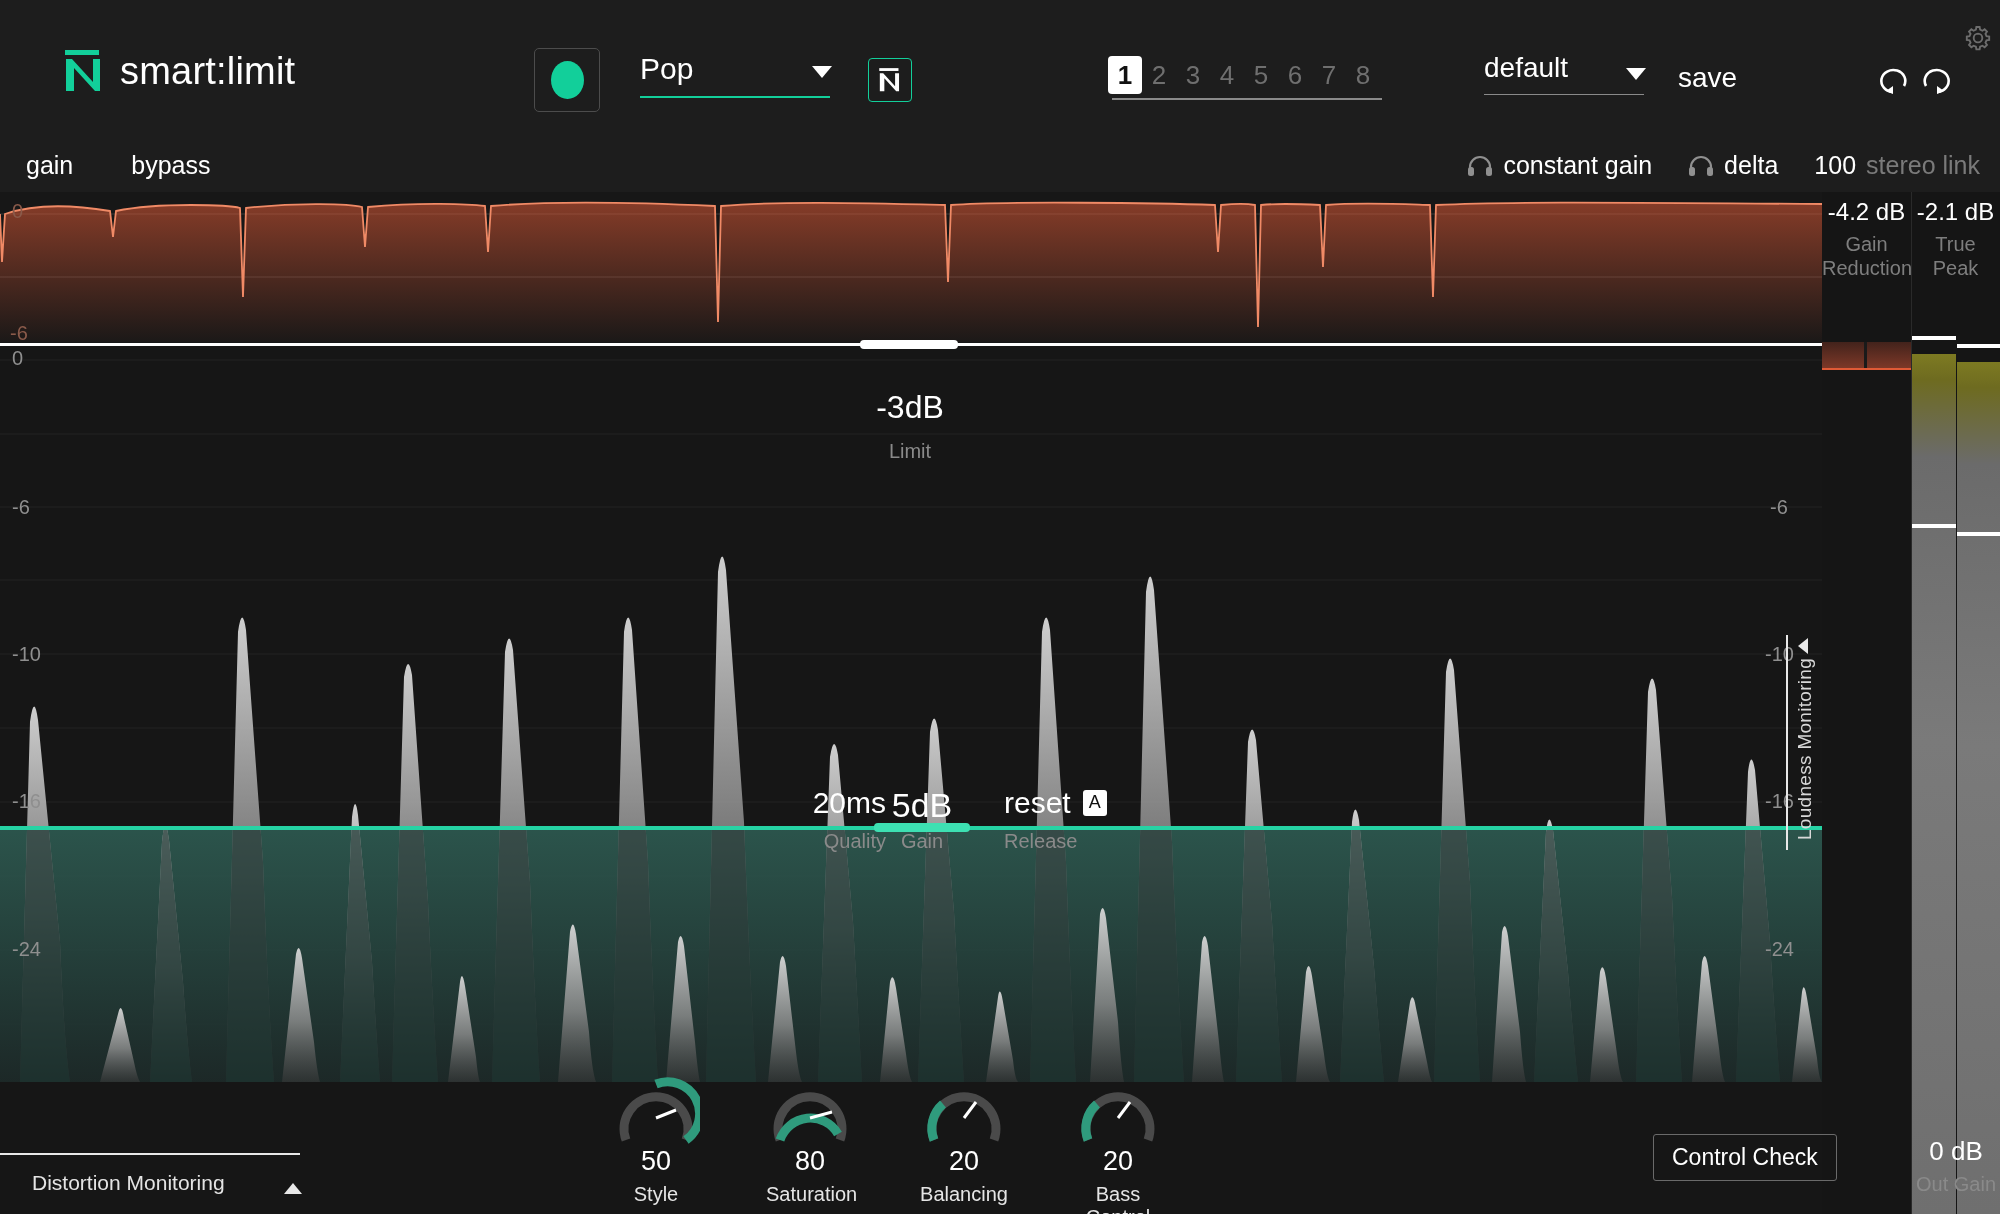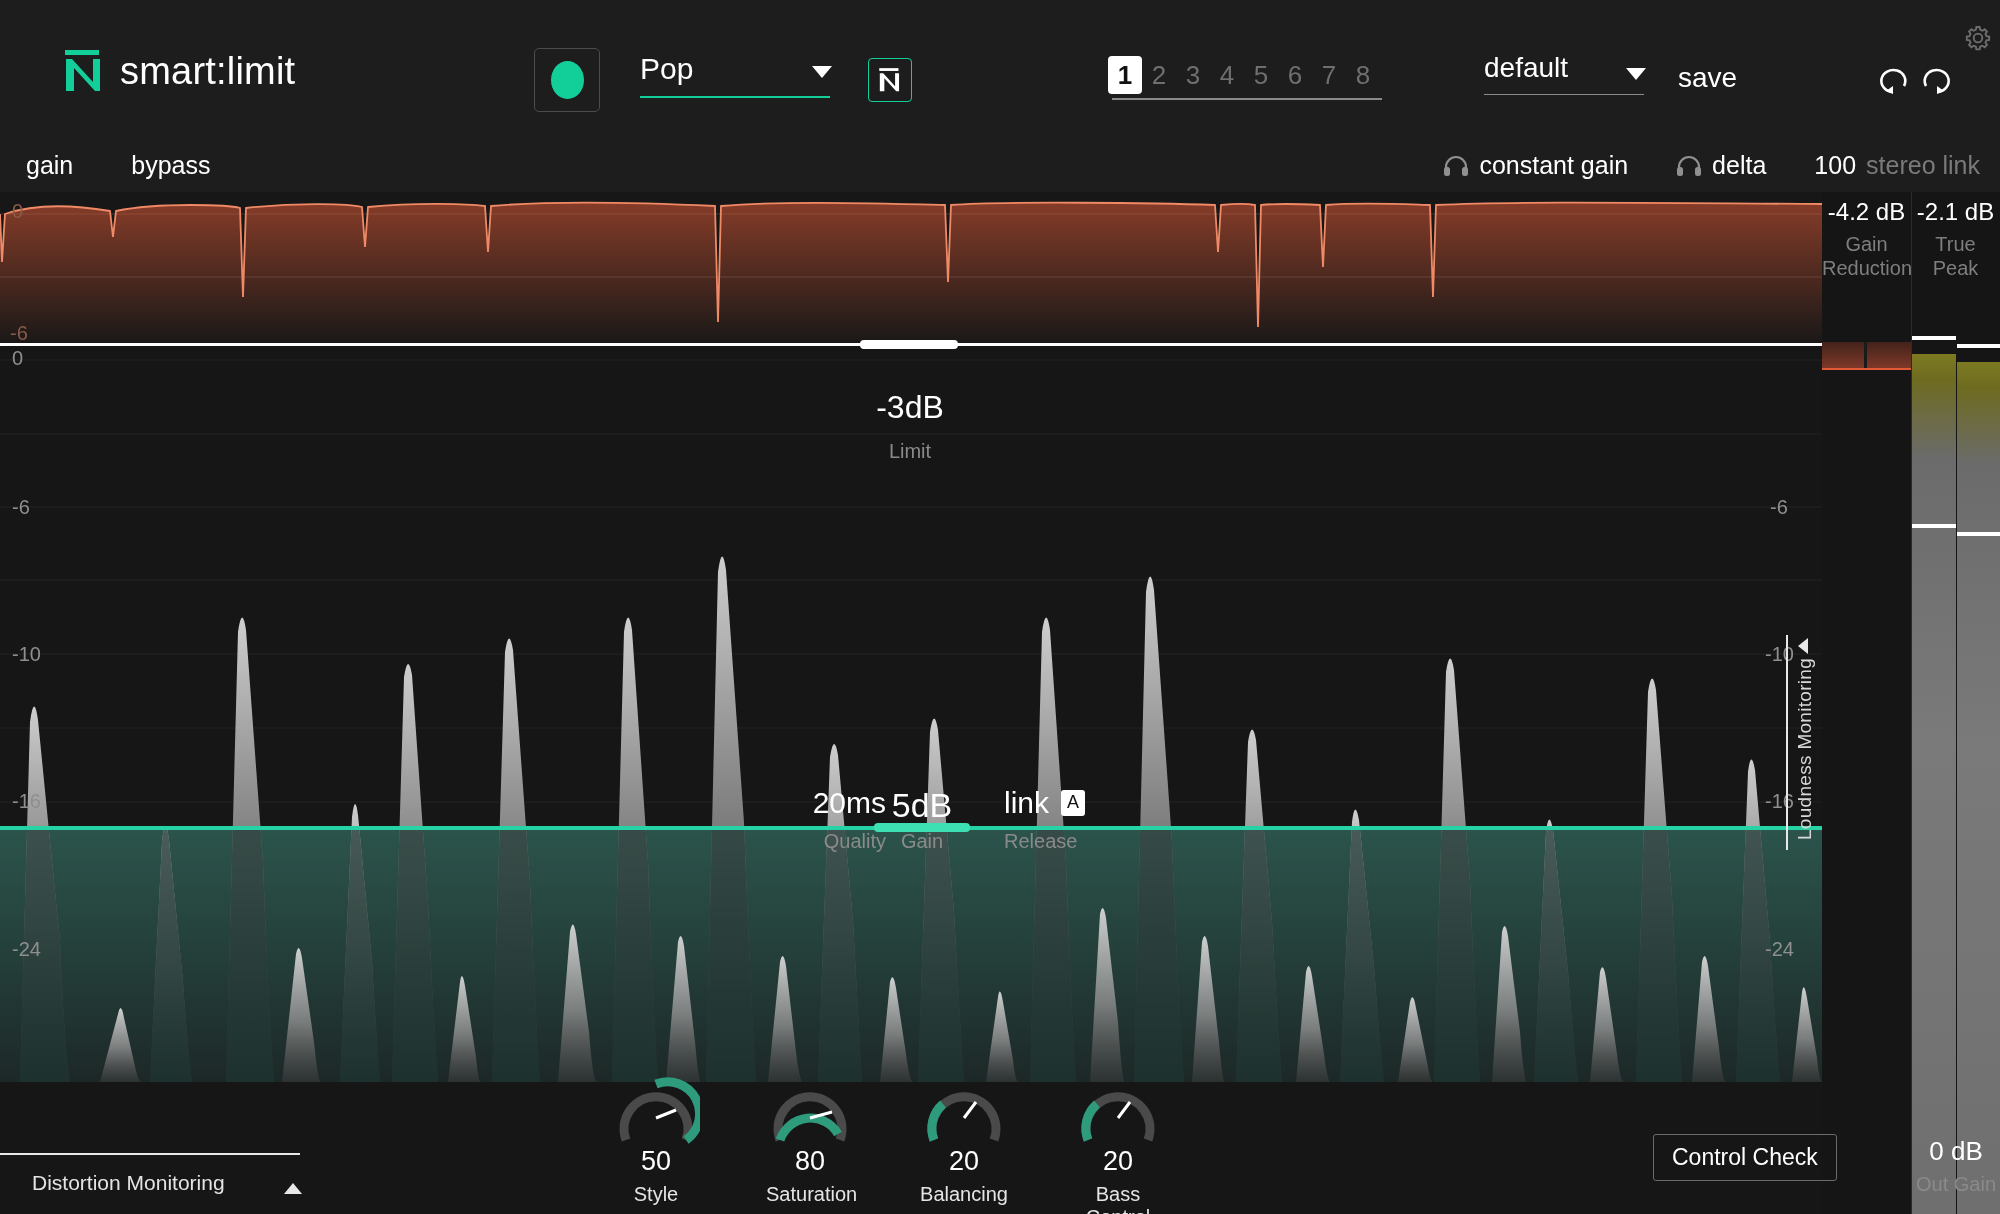--- a/index.html
+++ b/index.html
@@ -101,21 +101,21 @@
 
   
   .toolbar {
     position: absolute; left: 0; top: 140px; width: 2000px; height: 52px;
     background: #1d1d1d;
   }
   .tb-left { position: absolute; left: 26px; top: 11px; display: flex; gap: 58px; }
   .tb-left .item { font-size: 25px; color: #fff; }
   .tb-right {
     position: absolute; right: 20px; top: 11px;
-    display: flex; align-items: center; gap: 12px;
+    display: flex; align-items: center; gap: 0px;
   }
   .tb-right .grp { display: flex; align-items: center; gap: 10px; margin-left: 36px; }
   .tb-right .lbl { font-size: 25px; color: #fff; }
   .tb-right .lbl.dim { color: #7a7a7a; }
 
   
   .gr-graph {
     position: absolute; left: 0; top: 192px; width: 1822px; height: 150px;
     background: #171717; overflow: hidden;
   }
@@ -506,21 +506,21 @@
     <span class="param-val">20ms</span>
   </div>
   <div class="param-cap" style="left:766px;width:120px;text-align:right;">Quality</div>
 
   <div class="param-row" style="left:862px;width:120px;text-align:center;">
     <span class="param-val big">5dB</span>
   </div>
   <div class="param-cap" style="left:862px;width:120px;text-align:center;">Gain</div>
 
   <div class="param-row" style="left:1004px;width:140px;text-align:left;">
-    <span class="param-val">link</span><span class="auto-badge">A</span>
+    <span class="param-val">reset</span><span class="auto-badge">A</span>
   </div>
   <div class="param-cap" style="left:1004px;width:140px;text-align:left;">Release</div>
 
   <div class="loud-mon">
     <div class="bar"></div>
     <div class="tri"></div>
     <div class="txt">Loudness Monitoring</div>
   </div>
 
   <div class="meters">

